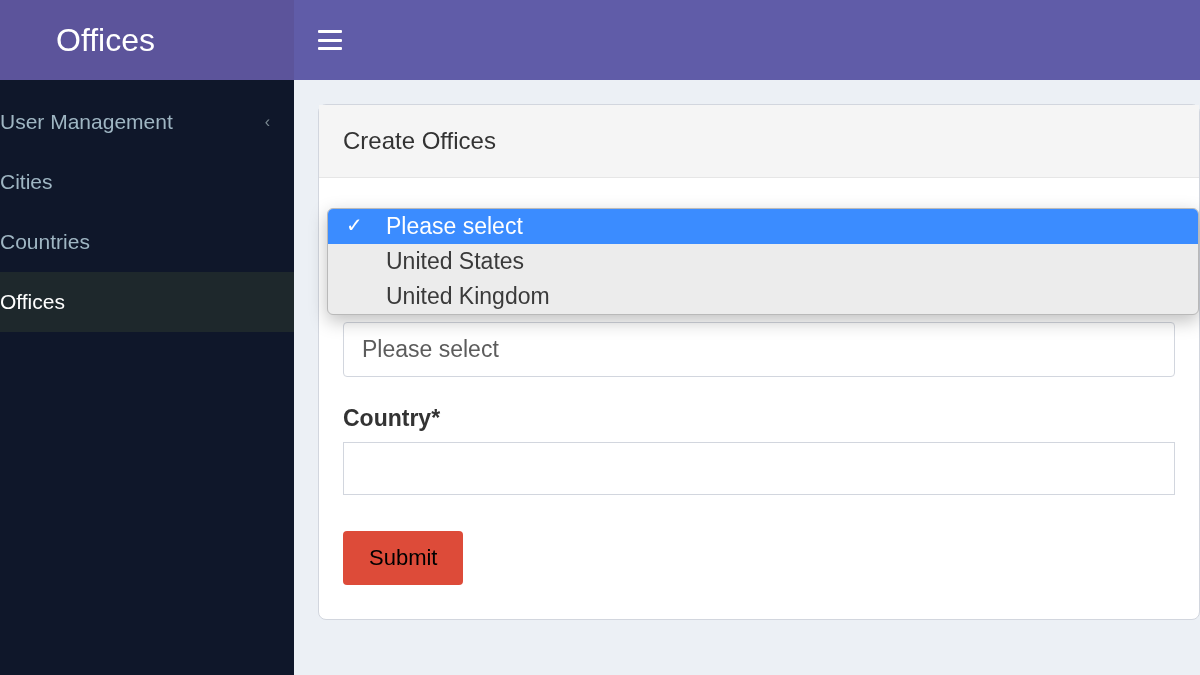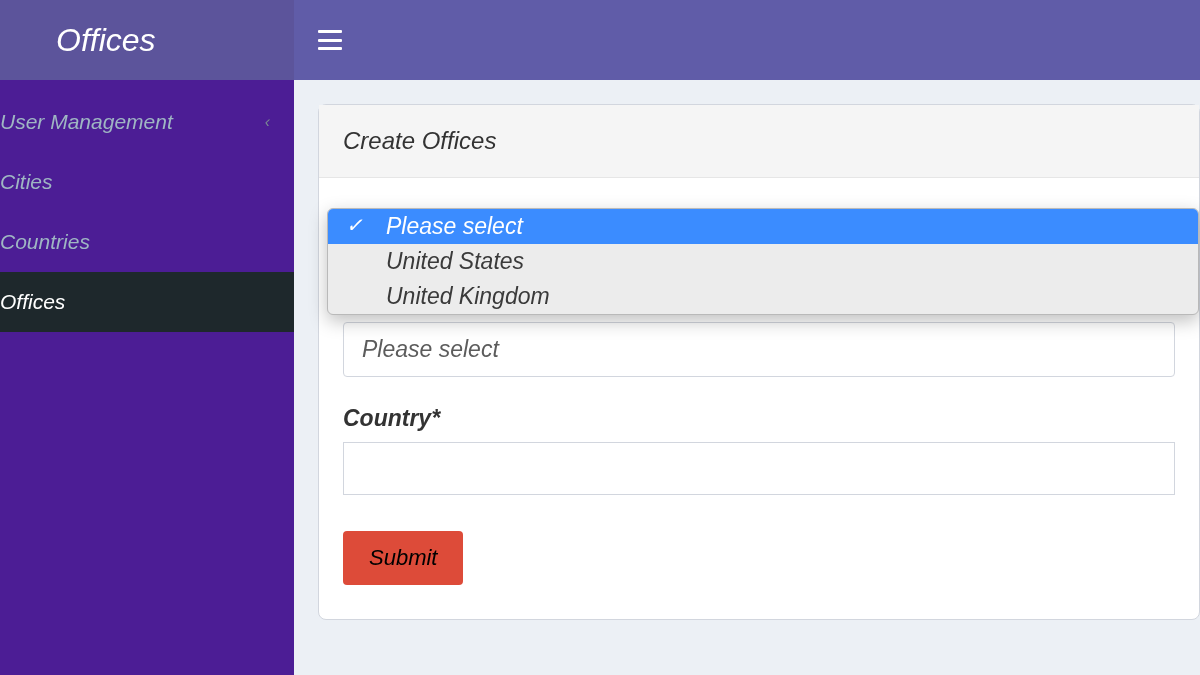--- a/index.html
+++ b/index.html
@@ -1,15 +1,15 @@
 <!DOCTYPE html>
 <html><head>
   <meta charset="utf-8">
   <style>
-    * { margin: 0; padding: 0; box-sizing: border-box; font-style: italic; }
+    * { margin: 0; padding: 0; box-sizing: border-box; }
     body {
       font-family: -apple-system, BlinkMacSystemFont, "Segoe UI", Helvetica, Arial, sans-serif;
       background: #ecf0f5;
       width: 1200px;
       height: 675px;
       overflow: hidden;
     }
     .header-bar {
       display: flex;
       height: 80px;
@@ -46,21 +46,21 @@
       height: 3px;
       background: #fff;
       border-radius: 1px;
     }
     .layout {
       display: flex;
       height: calc(675px - 80px);
     }
     .sidebar {
       width: 294px;
-      background: #4c1d95;
+      background: #0f172a;
       color: #b8c7ce;
       padding-top: 12px;
     }
     .sidebar-item {
       padding: 18px 0 18px 0;
       font-size: 21px;
       color: #9fb6c3;
       cursor: pointer;
       position: relative;
       display: flex;

